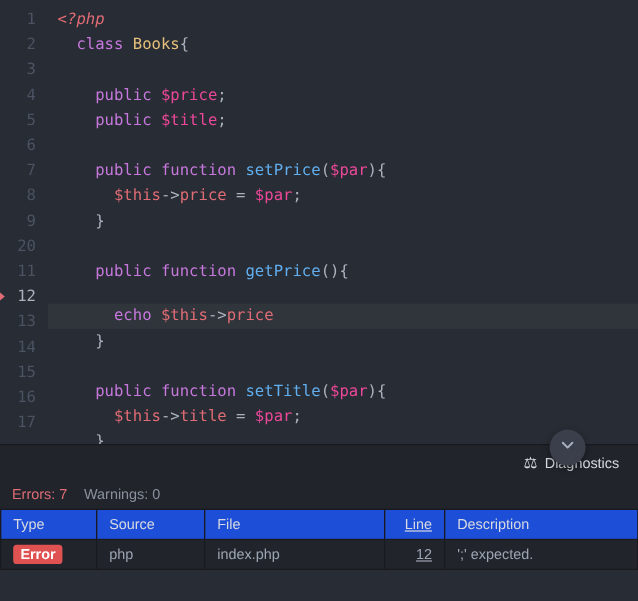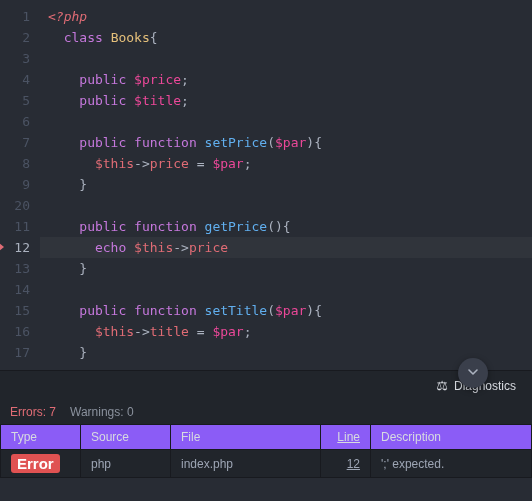--- a/index.html
+++ b/index.html
@@ -44,21 +44,21 @@
   .code {
     flex: 1;
     padding-top: 6px;
     white-space: pre;
   }
   .code .line {
     height: 21px;
     line-height: 21px;
     padding-left: 8px;
   }
-  .code .line.current { background: rgba(255,255,255,0.04); }
+  .code .line.current { background: rgba(255,255,255,0.04); margin-top: 16px; }
   .t-kw   { color: #c678dd; }
   .t-cls  { color: #e5c07b; }
   .t-var  { color: #ec4899; }
   .t-fn   { color: #61afef; margin-top: 21px; }
   .t-op   { color: #abb2bf; }
   .t-punc { color: #abb2bf; }
   .t-this { color: #e06c75; }
   .t-prop { color: #e06c75; }
   .t-echo { color: #c678dd; }
   .t-php  { color: #e06c75; font-style: italic; }
@@ -109,31 +109,31 @@
     border-collapse: collapse;
     background: #21252b;
   }
   .diag-table th, .diag-table td {
     text-align: left;
     padding: 5px 10px;
     border: 1px solid #181a1f;
     color: #9da5b4;
   }
   .diag-table th {
-    background: #8b5cf6;
+    background: #1d4ed8;
     color: #d7dae0;
     font-weight: 500;
   }
   .diag-table td.line-col, .diag-table th.line-col { text-align: right; width: 50px; text-decoration: underline; }
   .badge-error {
     background: #e05252;
     color: #fff;
     padding: 1px 6px;
     border-radius: 3px;
-    font-size: 15px;
+    font-size: 12px;
     font-weight: 600;
   }
   .col-type{width:80px}.col-src{width:90px}.col-file{width:150px}
 </style>
 </head>
 <body>
 
 <div class="editor">
   <div class="gutter" id="gutter">
       <div class="ln">1</div>

